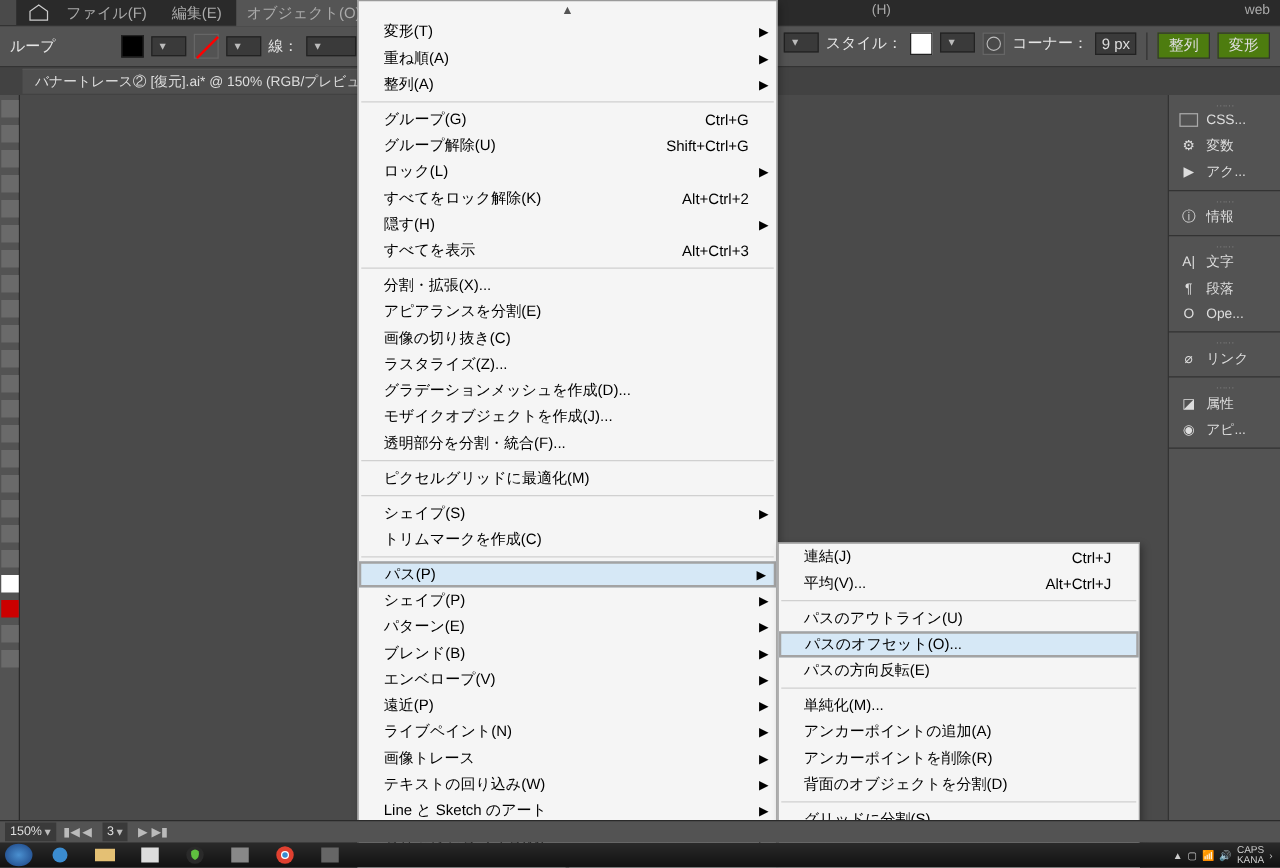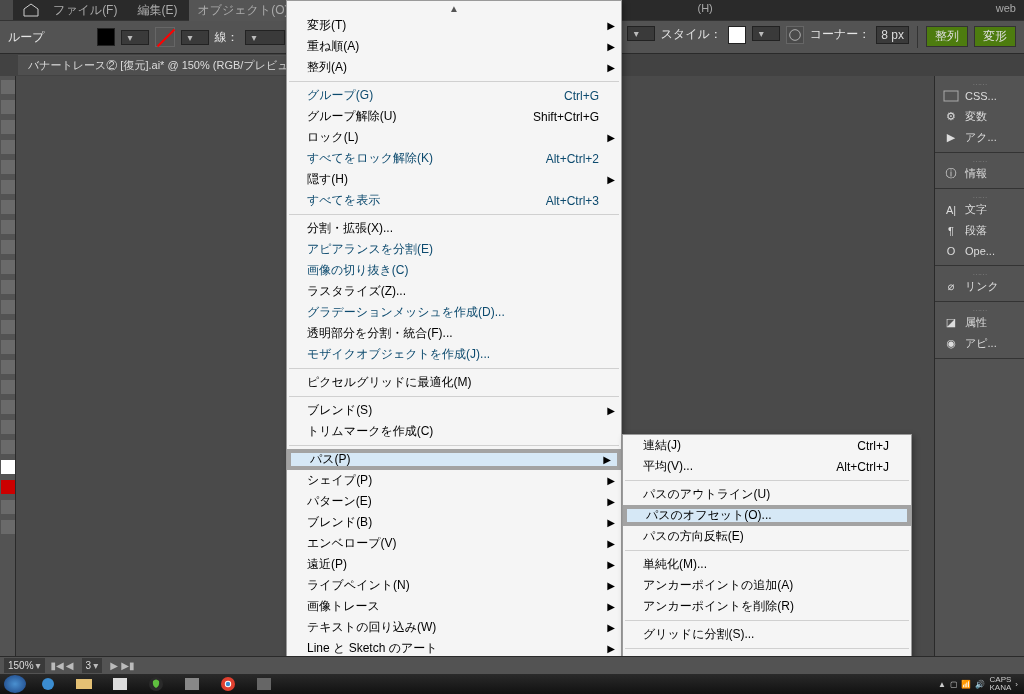--- a/index.html
+++ b/index.html
@@ -35,22 +35,22 @@
 .canvas { flex: 1; background: #4a4a4a; position: relative; }
 .right-panels { width: 90px; background: #535353; border-left: 1px solid #2a2a2a; display: flex; flex-direction: column; }
 .panel-group { border-bottom: 1px solid #333; padding: 4px 0; }
 .panel-row { display: flex; align-items: center; padding: 3px 8px; gap: 6px; color: #ddd; font-size: 11px; }
 .panel-row .picon { width: 16px; height: 14px; display: inline-flex; align-items: center; justify-content: center; }
 .panel-handle { height: 6px; display: flex; justify-content: center; }
 .panel-handle::before { content: "⋯⋯"; color: #777; font-size: 8px; letter-spacing: -1px; }
 
 .menu { position: absolute; background: #f5f5f5; border: 1px solid #9a9a9a; box-shadow: 2px 2px 6px rgba(0,0,0,0.3); font-size: 12px; color: #000; }
 .menu-item { display: flex; align-items: center; padding: 3px 20px 3px 20px; height: 21px; white-space: nowrap; position: relative; }
-.menu-item.disabled { color: #0c4a6e; }
-.menu-item.highlight { background: #d6e8f6; border: 4px solid #a3a3a3; padding: 2px 19px 2px 19px; }
+.menu-item.disabled { color: #000000; }
+.menu-item.highlight { background: #d6e8f6; border: 2px solid #a3a3a3; padding: 2px 19px 2px 19px; }
 .menu-item .short { position: absolute; right: 22px; }
 .menu-item .sub-arrow { position: absolute; right: 6px; font-size: 10px; }
 .menu-sep { height: 1px; background: #d0d0d0; margin: 3px 2px; }
 .menu-main { top: 0px; left: 286px; width: 336px; }
 .menu-sub { top: 434px; left: 622px; width: 290px; }
 .menu-scroll-arrow { height: 14px; display:flex; align-items:center; justify-content:center; color:#555; font-size:10px; }
 
 .status-bar { position: absolute; left: 0; right: 0; bottom: 20px; height: 18px; background: #535353; display: flex; align-items: center; padding: 4px 4px; gap: 6px; font-size: 10px; color: #ddd; border-top: 1px solid #2a2a2a; }
 .status-combo { background: #3a3a3a; padding: 0 4px; height: 15px; display: inline-flex; align-items: center; }
 .nav-arrows { display: flex; gap: 1px; }
@@ -93,21 +93,21 @@
     <span class="cb-label">スタイル：</span>
     <span class="color-chip white-chip"></span>
     <span class="combo chev"></span>
     <span class="cb-icon">
       <svg viewBox="0 0 18 18">
           <circle cx="9" cy="9" r="6" fill="none" stroke="#bbb"></circle>
         </svg>
     </span>
     <span class="cb-label">コーナー：</span>
     <span class="combo">
-        <span>8 px</span>
+        <span>9 px</span>
       </span>
     <span class="cb-sep"></span>
     <button class="btn-small">整列</button>
     <button class="btn-small">変形</button>
   </div>
 </div>
 
 <div class="tab-strip">
   <div class="doc-tab">バナートレース② [復元].ai* @ 150% (RGB/プレビュー)</div>
 </div>
@@ -250,33 +250,33 @@
     </div>
     <div class="menu-item disabled">
       <span>画像の切り抜き(C)</span>
     </div>
     <div class="menu-item">
       <span>ラスタライズ(Z)...</span>
     </div>
     <div class="menu-item disabled">
       <span>グラデーションメッシュを作成(D)...</span>
     </div>
+    <div class="menu-item disabled">
+      <span>モザイクオブジェクトを作成(J)...</span>
+    </div>
     <div class="menu-item">
       <span>透明部分を分割・統合(F)...</span>
     </div>
-    <div class="menu-item disabled">
-      <span>モザイクオブジェクトを作成(J)...</span>
-    </div>
     <div class="menu-sep"></div>
     <div class="menu-item">
       <span>ピクセルグリッドに最適化(M)</span>
     </div>
     <div class="menu-sep"></div>
     <div class="menu-item">
-      <span>ブレンド(S)</span>
+      <span>シェイプ(S)</span>
       <span class="sub-arrow">▶</span>
     </div>
     <div class="menu-item">
       <span>トリムマークを作成(C)</span>
     </div>
     <div class="menu-sep"></div>
     <div class="menu-item highlight">
       <span>パス(P)</span>
       <span class="sub-arrow">▶</span>
     </div>
@@ -345,20 +345,23 @@
     </div>
     <div class="menu-sep"></div>
     <div class="menu-item">
       <span>単純化(M)...</span>
     </div>
     <div class="menu-item">
       <span>アンカーポイントの追加(A)</span>
     </div>
     <div class="menu-item">
       <span>アンカーポイントを削除(R)</span>
+    </div>
+    <div class="menu-item">
+      <span>背面のオブジェクトを分割(D)</span>
     </div>
     <div class="menu-sep"></div>
     <div class="menu-item">
       <span>グリッドに分割(S)...</span>
     </div>
     <div class="menu-sep"></div>
     <div class="menu-item">
       <span>パスの削除(C)...</span>
     </div>
   </div>

